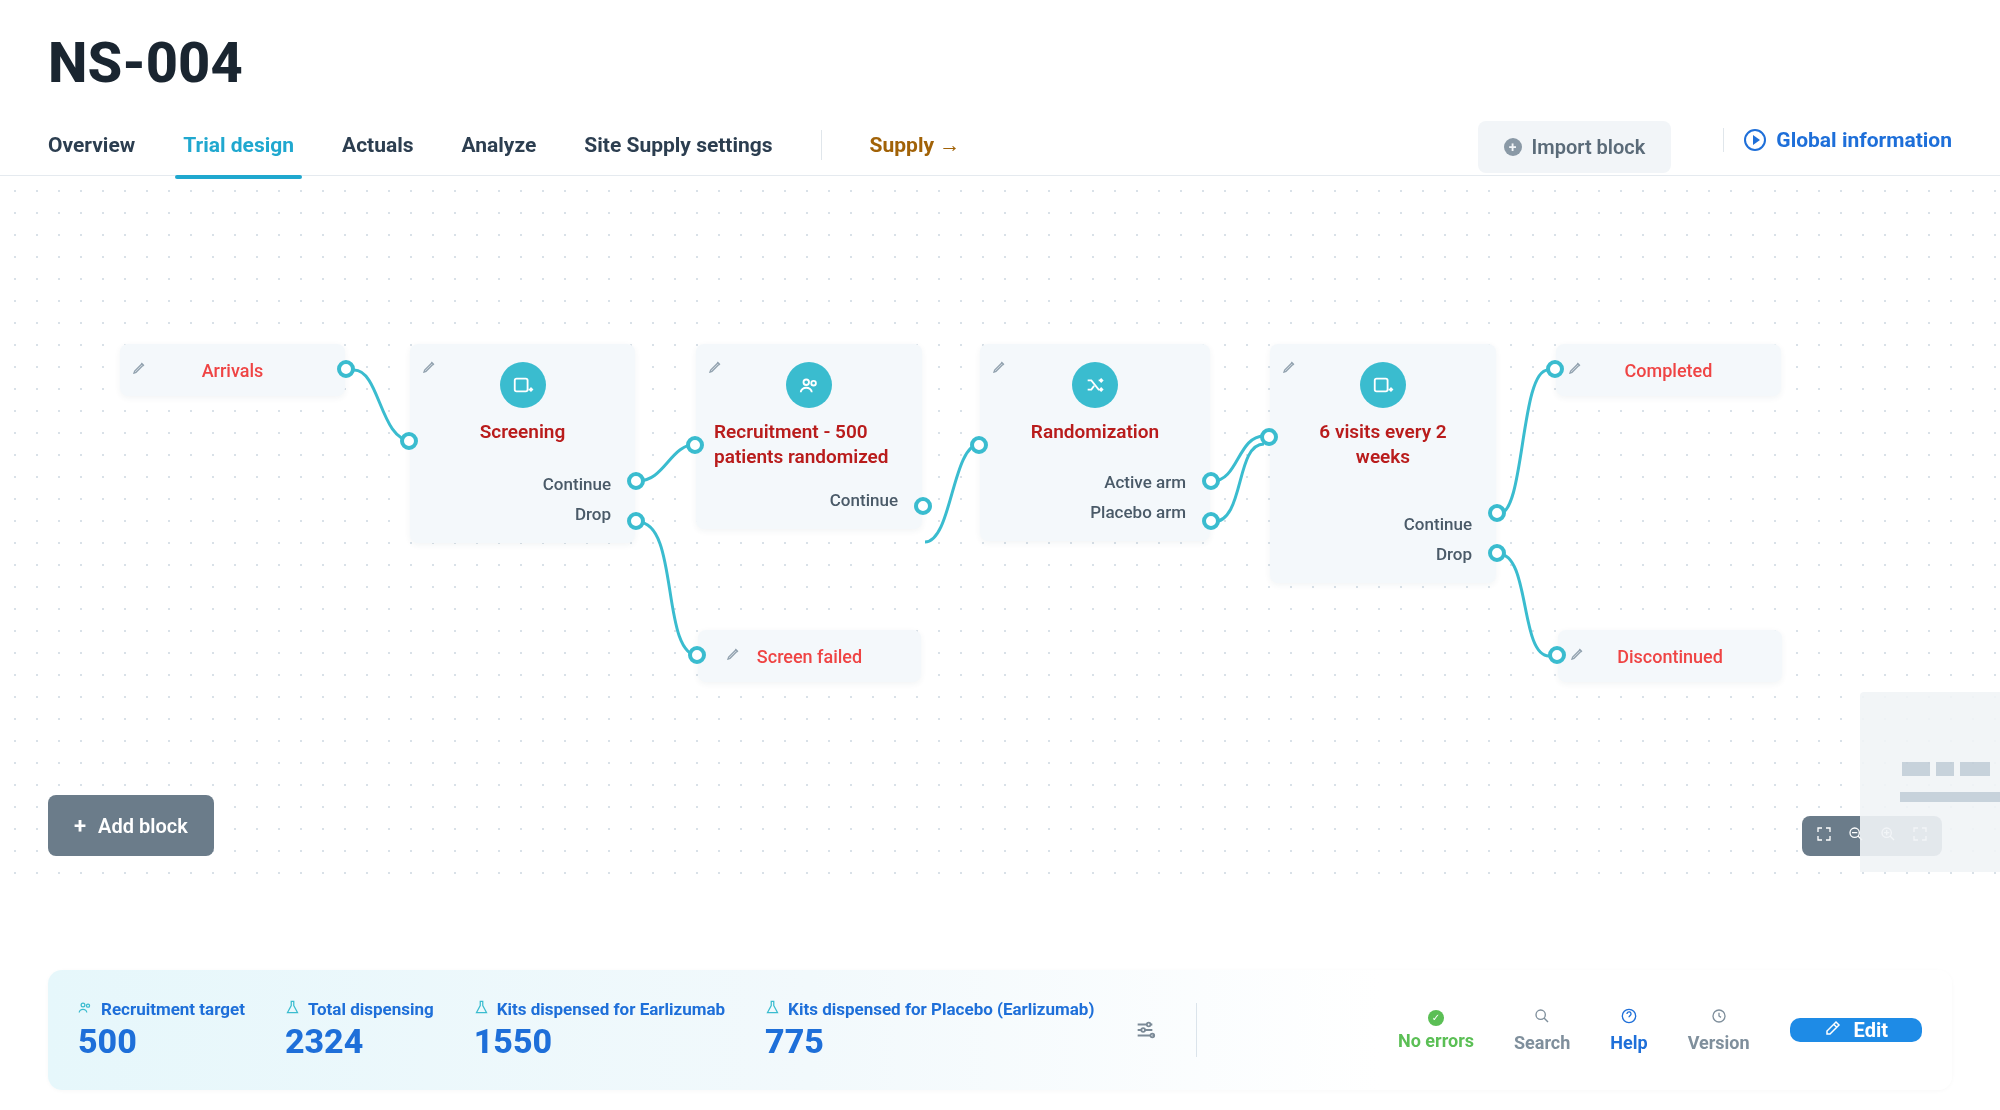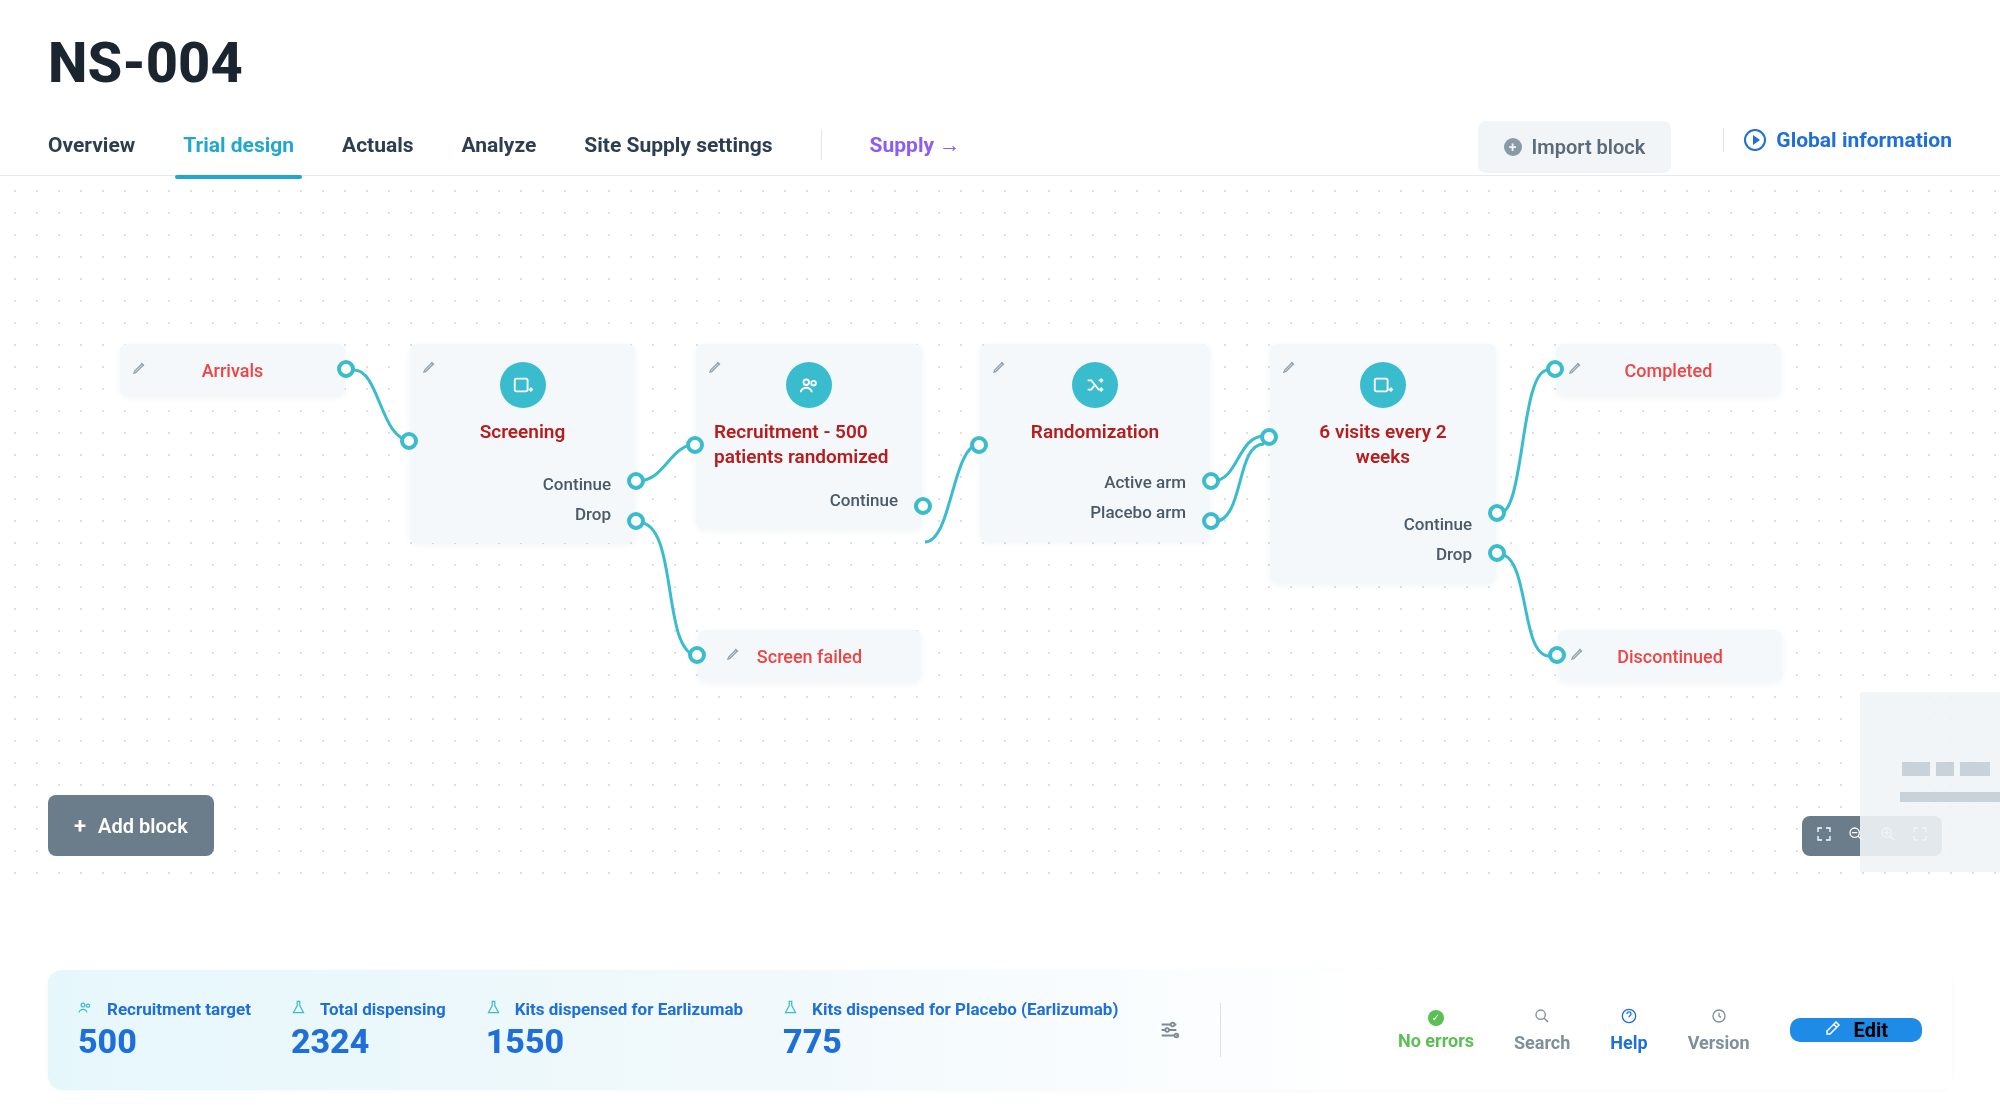--- a/index.html
+++ b/index.html
@@ -50,21 +50,21 @@
     height: 4px;
     background: #20a8cf;
     border-radius: 2px;
   }
   .tab-divider {
     width: 1px;
     height: 30px;
     background: #e0e6eb;
     margin-bottom: 22px;
   }
-  .tab.link-style { color: #8b5cf6; }
+  .tab.link-style { color: #a16207; }
   .tab-row .flex-spacer { flex: 1; }
 
   .import-btn {
     background: #f2f5f8;
     border-radius: 8px;
     padding: 14px 26px;
     font-size: 20px;
     font-weight: 600;
     color: #5b6b79;
     display: flex;
@@ -261,21 +261,21 @@
     gap: 40px;
     box-shadow: 0 1px 4px rgba(0,0,0,0.03);
   }
   .stat {
     display: flex;
     flex-direction: column;
   }
   .stat .stat-label {
     display: flex;
     align-items: center;
-    gap: 14px;
+    gap: 8px;
     font-size: 17px;
     font-weight: 700;
     color: #1e6fd9;
   }
   .stat .stat-label .micro-icon { color: #3abccf; font-size: 15px; }
   .stat .stat-value {
     font-size: 34px;
     font-weight: 800;
     color: #1e6fd9;
     margin-top: 2px;
@@ -327,21 +327,21 @@
   }
   .footer-action.blue .icon-top { color: #1e6fd9; }
   .footer-action .txt {
     font-size: 18px;
     font-weight: 700;
   }
   .footer-action.gray .txt, .footer-action.gray .icon-top { color: #7f8f9c; }
 
   .edit-button {
     background: #1e8be6;
-    color: #000000;
+    color: #ffffff;
     font-size: 20px;
     font-weight: 700;
     border-radius: 10px;
     padding: 0 34px;
     display: flex;
     align-items: center;
     gap: 12px;
     cursor: pointer;
   }
 

